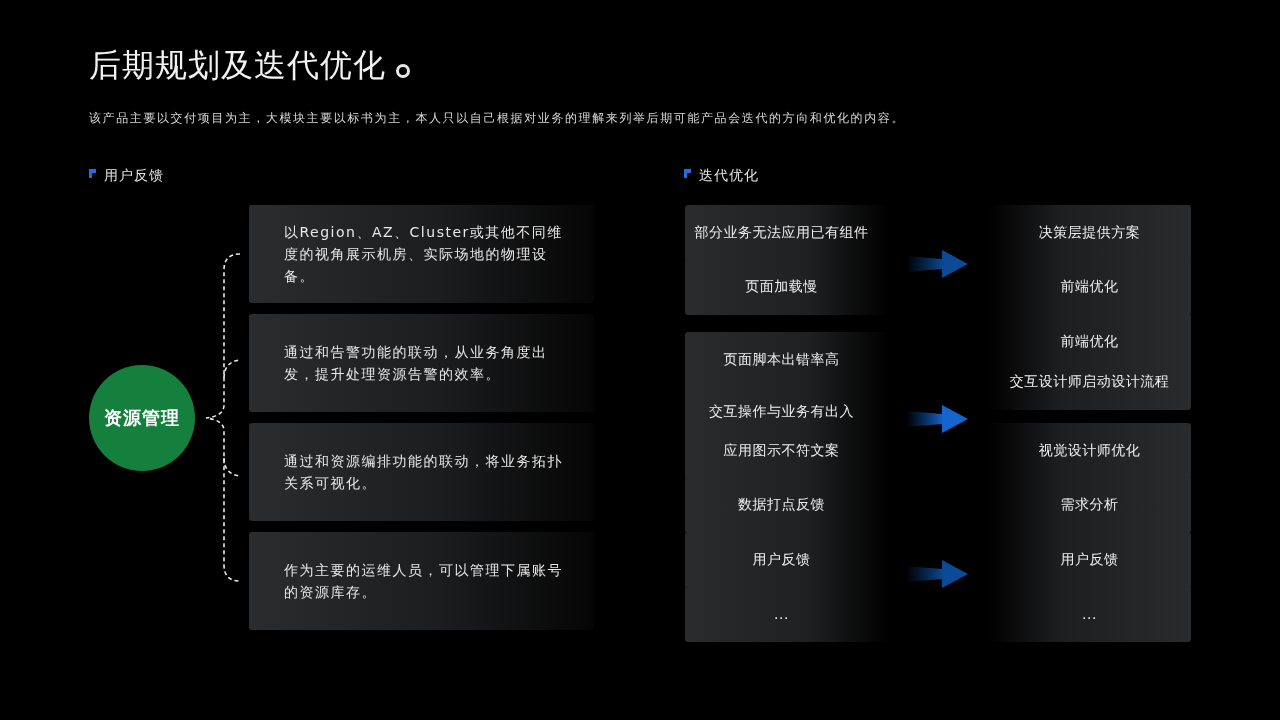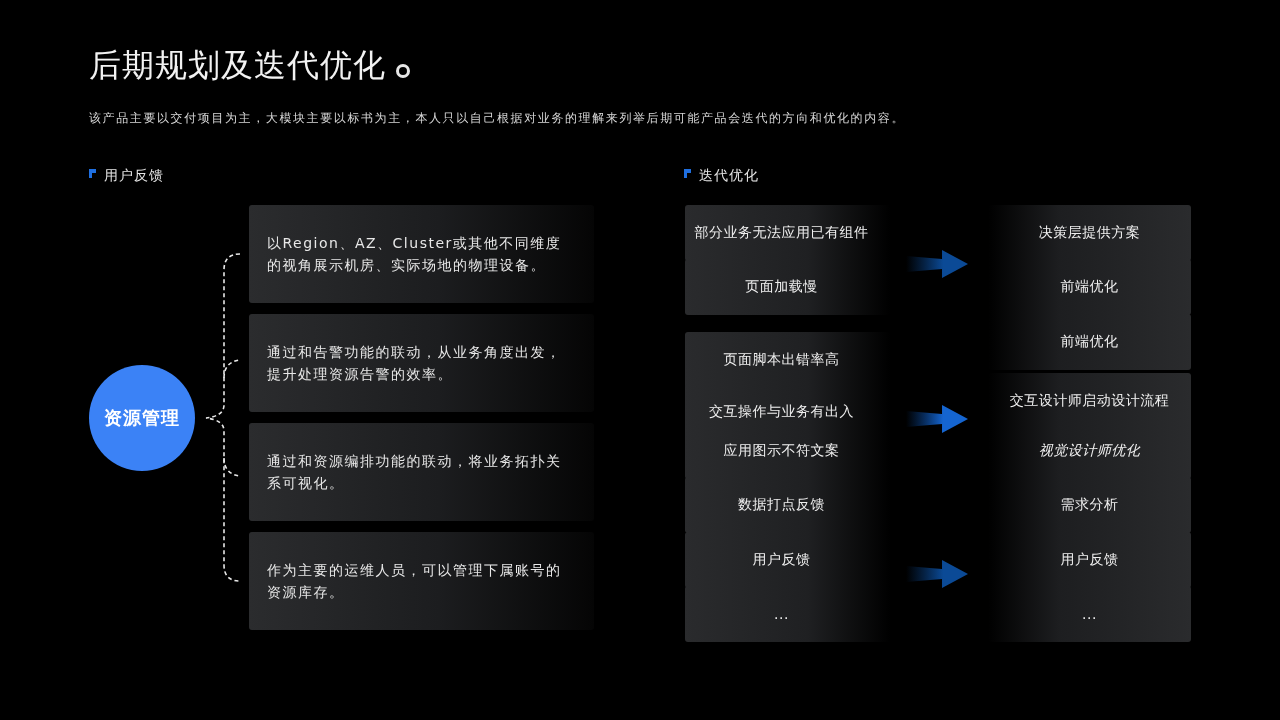--- a/index.html
+++ b/index.html
@@ -8,27 +8,27 @@
 
   .title { position: absolute; left: 89px; top: 44px; font-size: 32px; color: #f2f2f2; letter-spacing: 1px; font-weight: 400; display: flex; align-items: center; }
   .title-dot { display: inline-block; width: 14px; height: 14px; border: 3px solid #e6e6e6; border-radius: 50%; margin-left: 10px; margin-top: 10px; }
   .subtitle { position: absolute; left: 89px; top: 110px; font-size: 12px; color: #d8d8d8; letter-spacing: 1.6px; }
 
   .section-label { position: absolute; top: 167px; font-size: 14px; color: #e6e6e6; letter-spacing: 1px; display: flex; align-items: center; }
   .section-mark { width: 7px; height: 9px; margin-right: 8px; margin-top: -6px; position: relative; }
   .section-mark::before { content: ""; position: absolute; left: 0; top: 0; width: 7px; height: 4px; background: #1f6fe0; }
   .section-mark::after { content: ""; position: absolute; left: 0; top: 0; width: 3px; height: 9px; background: #1f6fe0; }
 
-  .circle { position: absolute; left: 89px; top: 365px; width: 106px; height: 106px; border-radius: 50%; background: #3b82f6; display: flex; align-items: center; justify-content: center; font-size: 18px; font-weight: bold; color: #fff; letter-spacing: 1px; }
+  .circle { position: absolute; left: 89px; top: 365px; width: 106px; height: 106px; border-radius: 50%; background: #15803d; display: flex; align-items: center; justify-content: center; font-size: 18px; font-weight: bold; color: #fff; letter-spacing: 1px; }
 
   .brace { position: absolute; left: 200px; top: 250px; width: 45px; height: 335px; }
 
   .plan-card { position: absolute; left: 249px; width: 345px; height: 98px; border-radius: 3px;
     background: linear-gradient(90deg, #2b2c2e 0%, #1c1d1f 55%, #050505 100%);
-    display: flex; align-items: center; padding-left: 18px; padding-right: 20px; }
+    display: flex; align-items: center; padding-left: 35px; padding-right: 20px; }
   .plan-card span { font-size: 14px; line-height: 22px; color: #e8e8e8; letter-spacing: 1.5px; }
 
   .opt-card { position: absolute; height: 56px; border-radius: 3px; display: flex; align-items: center; justify-content: center; font-size: 14px; color: #f0f0f0; letter-spacing: 0.5px; }
   .opt-left { left: 685px; width: 205px; background: linear-gradient(90deg, #2a2b2d 0%, #1f2022 60%, #000 100%); }
   .opt-right { left: 988px; width: 203px; background: linear-gradient(90deg, #000 0%, #1d1e20 35%, #2a2b2d 100%); }
   .opt-left span { margin-left: -12px; }
 
   .arrow { position: absolute; left: 906px; width: 62px; height: 28px; }
 </style>
 </head>
@@ -100,24 +100,24 @@
 
 <div class="opt-card opt-right" style="top:205px;">
     <span>决策层提供方案</span>
   </div>
 <div class="opt-card opt-right" style="top:259px;">
     <span>前端优化</span>
   </div>
 <div class="opt-card opt-right" style="top:314px;">
     <span>前端优化</span>
   </div>
-<div class="opt-card opt-right" style="top:373px;font-family:Liberation Serif, serif;">
+<div class="opt-card opt-right" style="top:354px;font-family:Liberation Serif, serif;">
     <span>交互设计师启动设计流程</span>
   </div>
-<div class="opt-card opt-right" style="top:423px;font-style:italic;">
+<div class="opt-card opt-right" style="top:423px;">
     <span>视觉设计师优化</span>
   </div>
 <div class="opt-card opt-right" style="top:477px;">
     <span>需求分析</span>
   </div>
 <div class="opt-card opt-right" style="top:532px;">
     <span>用户反馈</span>
   </div>
 <div class="opt-card opt-right" style="top:586px;">
     <span>...</span>

